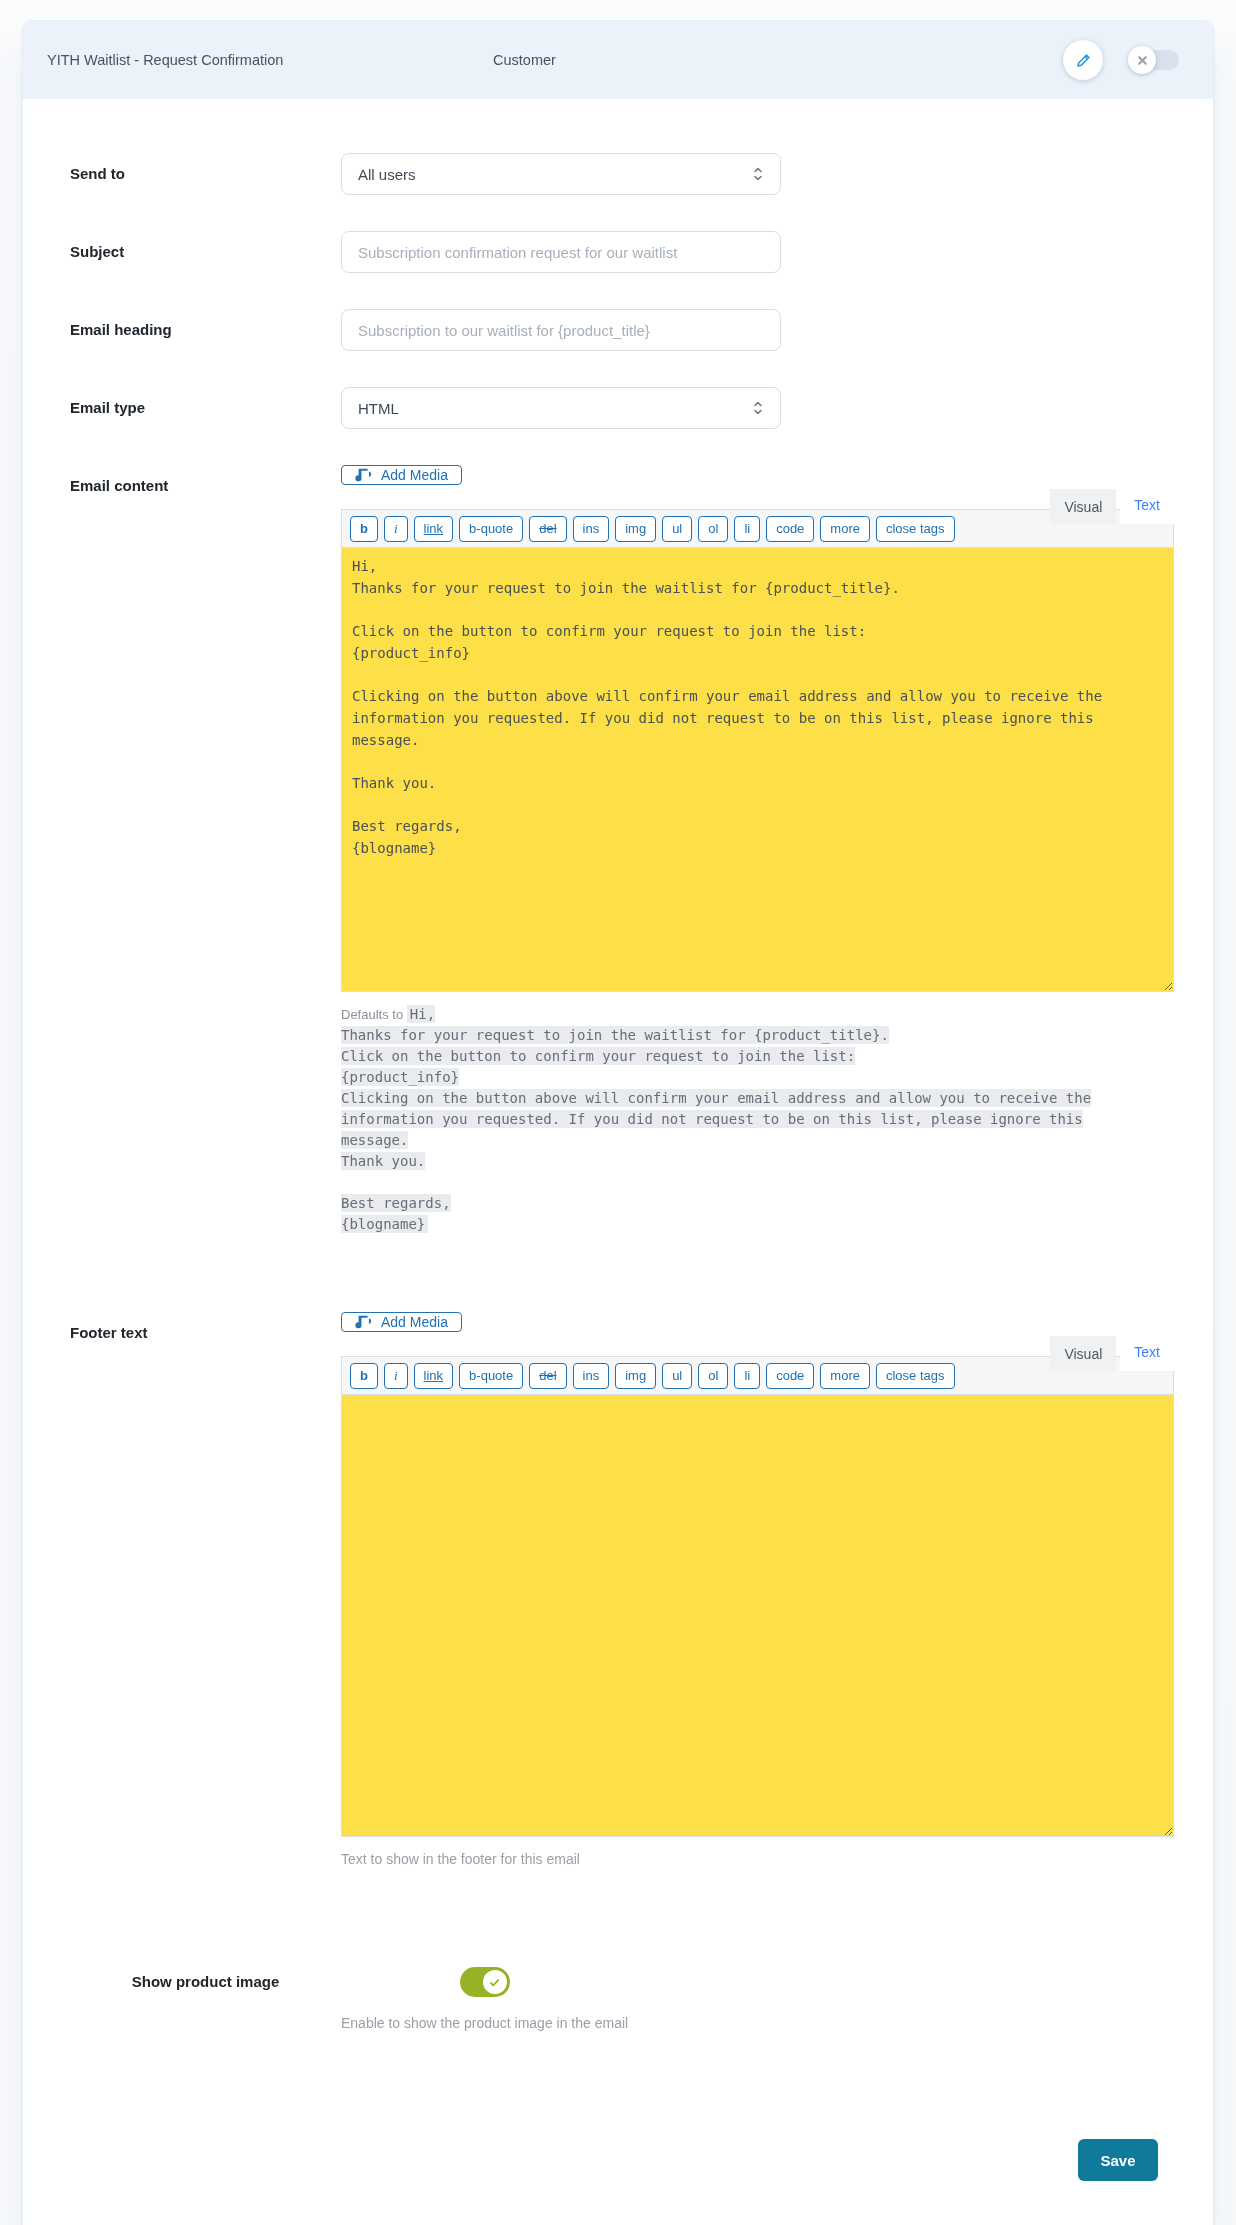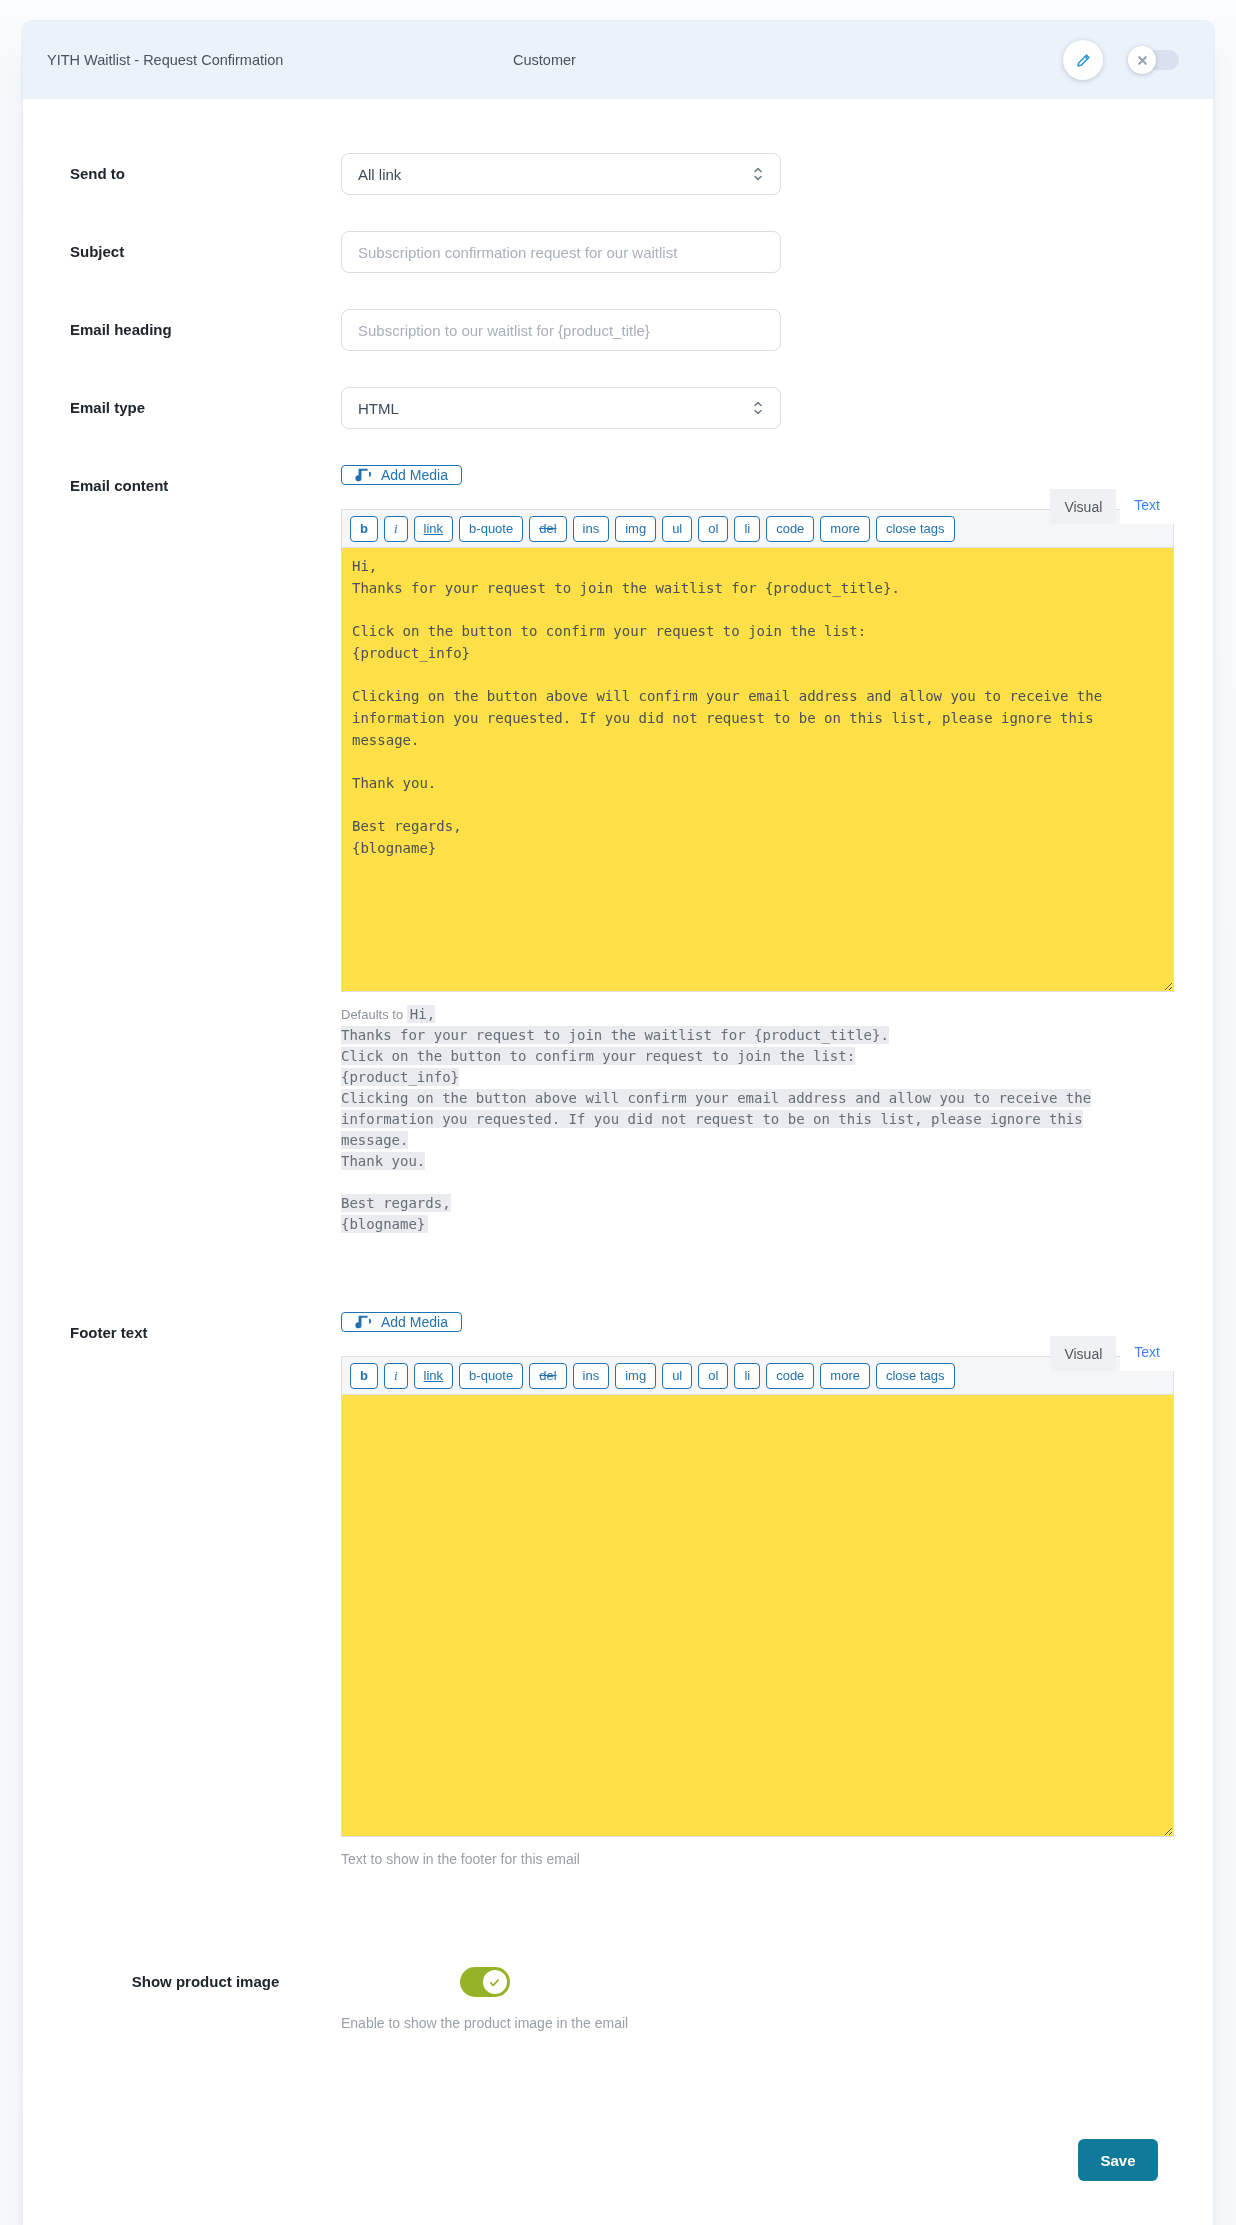--- a/index.html
+++ b/index.html
@@ -14,21 +14,21 @@
     border:1px solid #e7eef5; border-radius:10px; overflow:hidden;
     box-shadow:0 1px 2px rgba(160,175,190,.25), 0 18px 30px -18px rgba(120,140,160,.35);
   }
   
   .card-header {
     height:78px; background:var(--header-bg,#ebf2fa);
     display:flex; align-items:center; position:relative;
     padding:0 34px 0 24px;
   }
   .hdr-title { font-size:14.5px; color:#47535f; }
-  .hdr-type  { position:absolute; left:490px; font-size:14.5px; color:#47535f; }
+  .hdr-type  { position:absolute; left:470px; font-size:14.5px; color:#47535f; }
   .hdr-actions { margin-left:auto; display:flex; align-items:center; gap:30px; }
   .edit-btn {
     width:40px; height:40px; border-radius:50%; background:#fff; border:none; padding:0;
     box-shadow:0 1px 5px rgba(130,145,165,.45); display:flex; align-items:center; justify-content:center; cursor:pointer;
   }
   
   .switch { position:relative; display:inline-block; cursor:pointer; }
   .switch .track { display:block; }
   .switch .knob { position:absolute; border-radius:50%; background:#fff; display:flex; align-items:center; justify-content:center; }
   .switch.off .track { width:46px; height:20px; border-radius:10px; background:#dae1ee; }
@@ -125,21 +125,21 @@
         </span>
       </span>
     </div>
   </header>
 
   <div class="card-body">
 
     <div class="row">
       <div class="row-label">Send to</div>
       <div class="control select">
-        <span>All link</span>
+        <span>All users</span>
         <span style="display:flex">
           <svg width="12" height="18" viewBox="0 0 12 18" fill="none" stroke="#6b7786" stroke-width="1.5" stroke-linecap="round" stroke-linejoin="round">
             <path d="M3 6.5L6 3.5l3 3M3 11.5l3 3 3-3"></path>
           </svg>
         </span>
       </div>
     </div>
 
     <div class="row">
       <div class="row-label">Subject</div>

